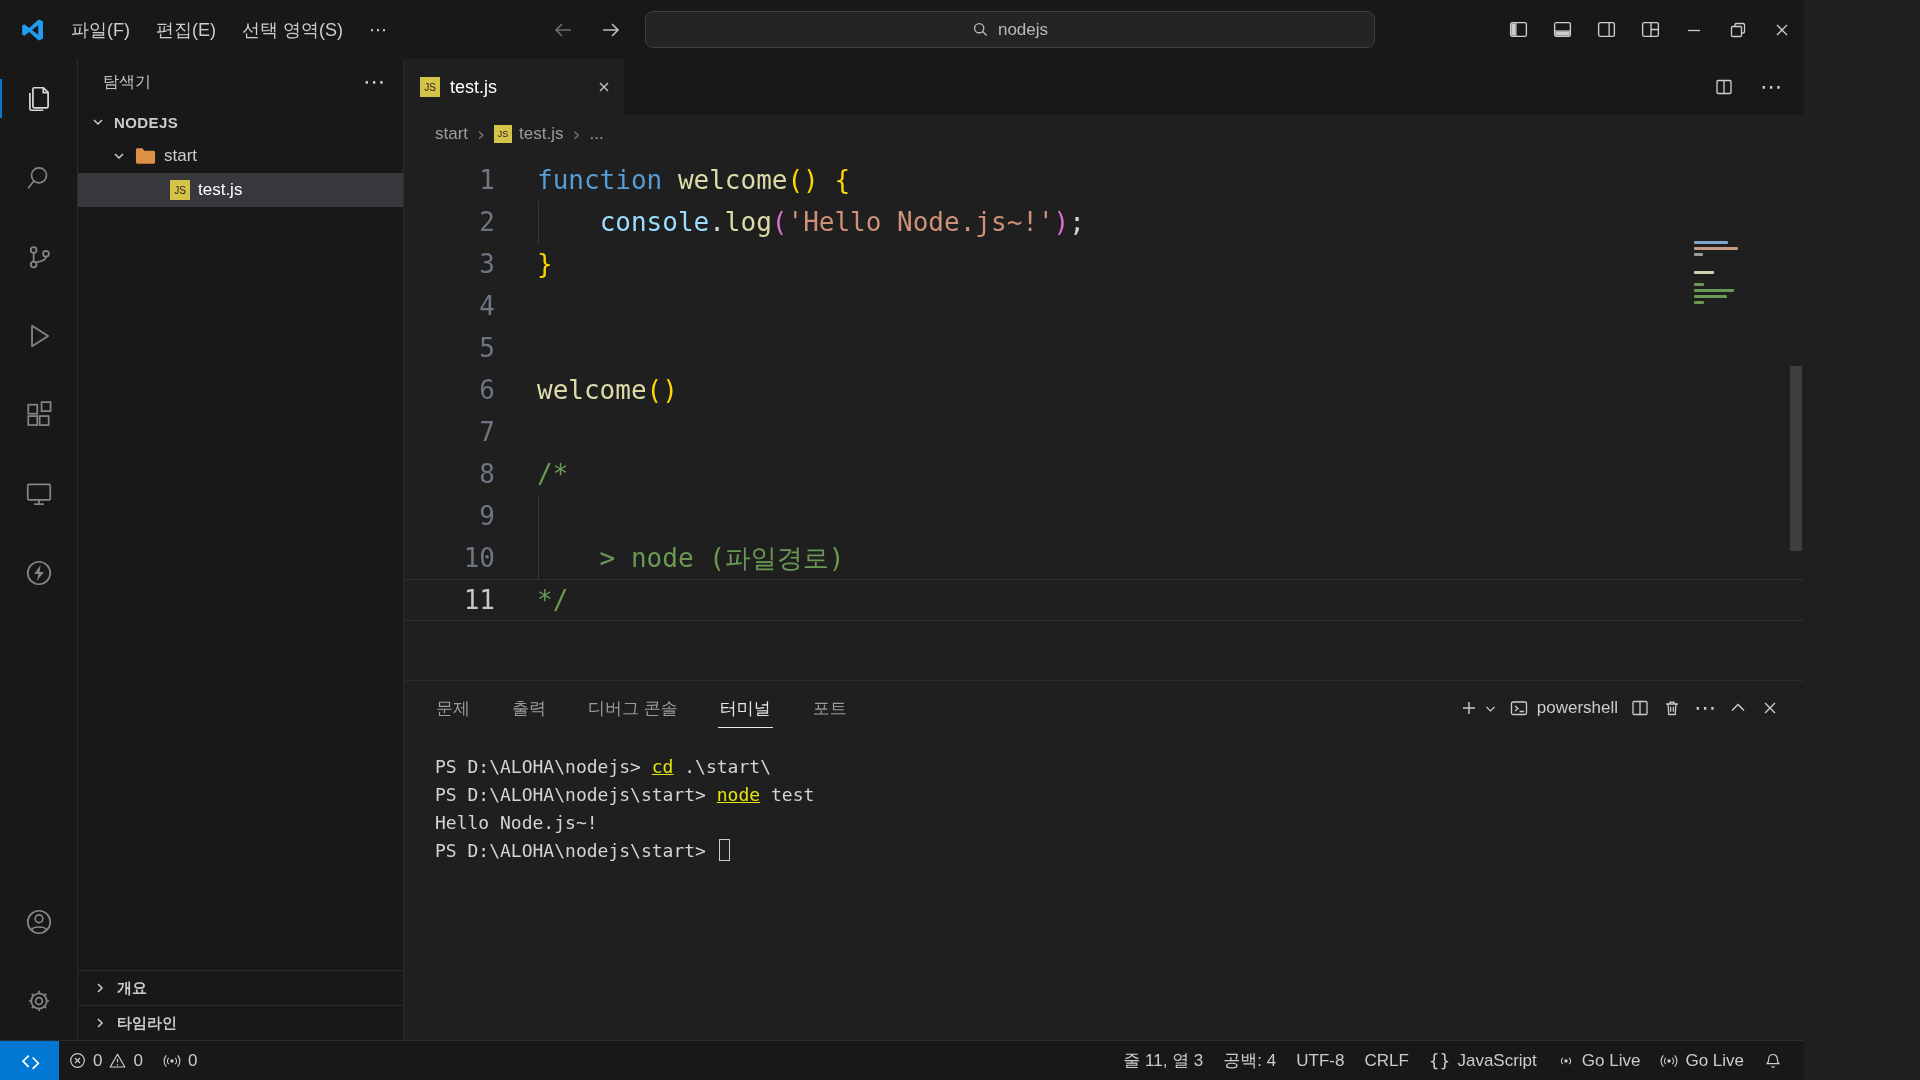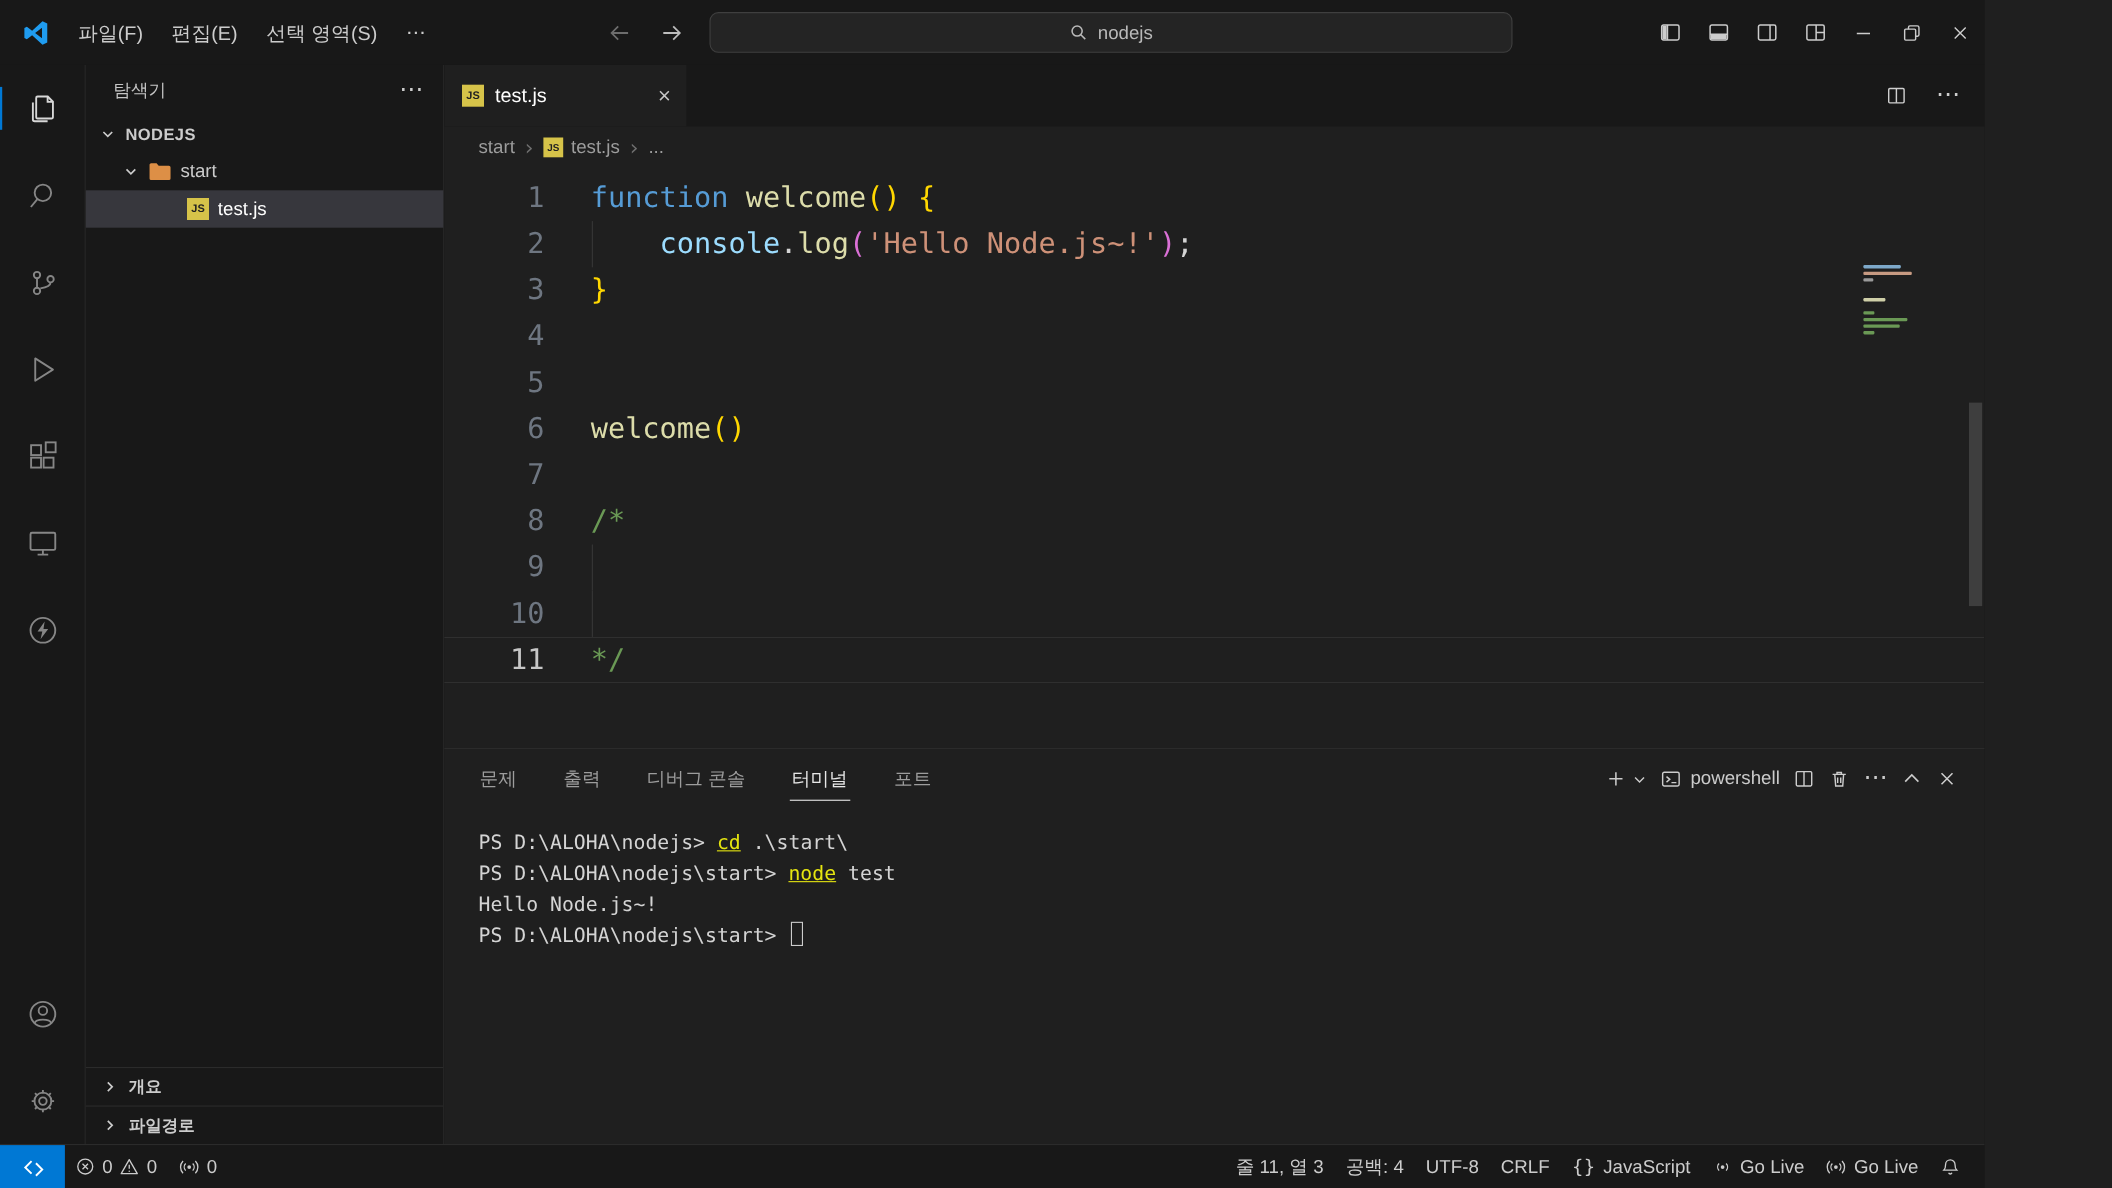--- a/index.html
+++ b/index.html
@@ -30,21 +30,21 @@
   
   .sidebar{position:absolute;left:78px;top:59px;bottom:40px;width:326px;background:#181818;border-right:1px solid #2b2b2b;}
   .sb-header{height:46px;display:flex;align-items:center;padding:0 18px 0 25px;font-size:16px;color:#c5c5c5;}
   .sb-header .more{margin-left:auto;font-size:22px;color:#cccccc;line-height:1;}
   .tree-row{height:34px;display:flex;align-items:center;gap:8px;color:#cccccc;font-size:17px;}
   .tree-row .chev{color:#cccccc;flex:none;}
   .tree-row.root{padding-left:12px;font-weight:bold;font-size:15px;letter-spacing:.4px;}
   .tree-row.folder{padding-left:33px;}
   .tree-row.file{padding-left:92px;}
   .tree-row.selected{background:#37373d;color:#ffffff;}
-  .js-icon{width:20px;height:20px;background:#d6c349;color:#222;display:flex;align-items:center;justify-content:center;font-size:10px;font-weight:bold;flex:none;}
+  .js-icon{width:20px;height:20px;background:#d6c349;color:#222;display:flex;align-items:center;justify-content:center;font-size:10px;font-weight:normal;flex:none;}
   .sb-bottom{position:absolute;left:0;right:0;bottom:0;}
   .sb-section{height:35px;border-top:1px solid #2b2b2b;display:flex;align-items:center;gap:9px;padding-left:14px;font-weight:bold;font-size:15px;color:#cccccc;}
 
   
   .main{position:absolute;left:404px;top:59px;right:0;bottom:40px;background:#1f1f1f;display:flex;flex-direction:column;}
   .tabbar{height:56px;background:#181818;display:flex;align-items:stretch;flex:none;}
   .tab{width:220px;background:#1f1f1f;display:flex;align-items:center;gap:10px;padding:0 12px 0 16px;font-size:18px;color:#ffffff;}
   .tab .tab-close{margin-left:auto;color:#c5c5c5;}
   .tab-actions{margin-left:auto;display:flex;align-items:center;gap:26px;padding-right:22px;color:#cfcfcf;}
   .tab-actions .more{font-size:22px;line-height:1;}
@@ -275,21 +275,21 @@
             </svg>
         </span>
         <span>개요</span>
       </div>
       <div class="sb-section">
         <span class="chev">
           <svg width="16" height="16" viewBox="0 0 16 16" fill="none" stroke="currentColor" stroke-width="1.5">
               <path d="M6 4l4 4-4 4"></path>
             </svg>
         </span>
-        <span>파일경로</span>
+        <span>타임라인</span>
       </div>
     </div>
   </aside>
 
   <main class="main">
     <div class="tabbar">
       <div class="tab active">
         <span class="js-icon">JS</span>
         <span>test.js</span>
         <span class="tab-close">
@@ -352,20 +352,21 @@
           </div>
           <div class="line">
             <span class="ln">8</span>
             <span class="lcontent"><span class="c-cm">/*</span></span>
           </div>
           <div class="line guide">
             <span class="ln">9</span>
           </div>
           <div class="line guide">
             <span class="ln">10</span>
+            <span class="lcontent"><span class="c-cm">    &gt; node (파일경로)</span></span>
           </div>
           <div class="line active-line">
             <span class="ln">11</span>
             <span class="lcontent"><span class="c-cm">*/</span></span>
           </div>
         </div>
       <div class="minimap">
         <div class="mm-row" style="width:34px;background:#7da8c9;"></div>
         <div class="mm-row" style="width:44px;background:#c79a82;"></div>
         <div class="mm-row" style="width:9px;background:#9a9a9a;"></div>

